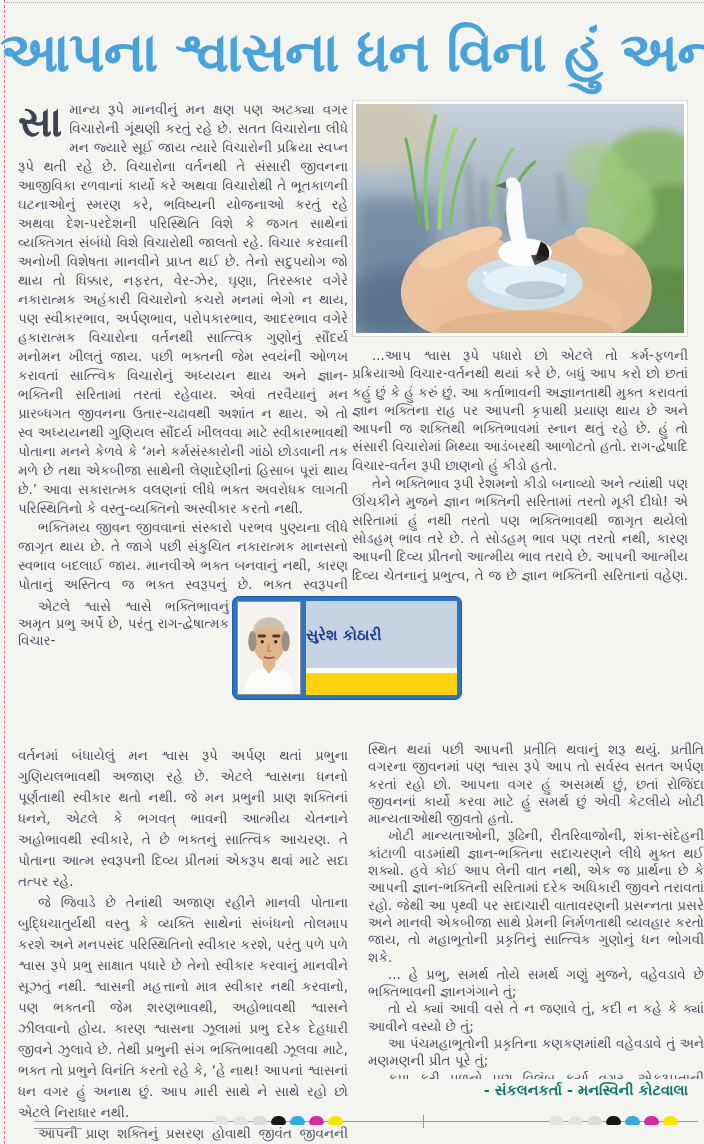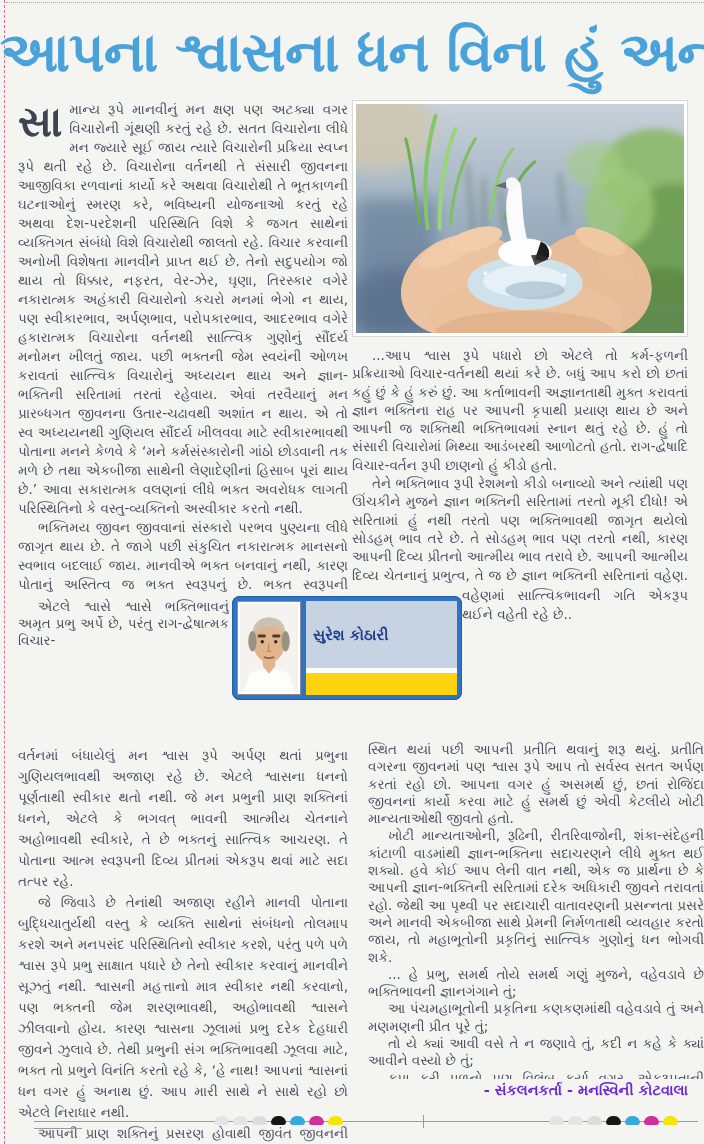--- a/index.html
+++ b/index.html
@@ -26,21 +26,21 @@
   .rb{left:462px;top:586px;width:226px;height:152px;line-height:19px;}
   .rc{left:368px;top:741px;width:336px;height:338px;line-height:17.3px;}
 
   .dropcap{
     float:left;font-size:42px;line-height:38px;font-weight:bold;color:#3d4553;
     margin:3px 7px 0 0;
   }
 
   .byline{
     position:absolute;left:352px;top:1082px;width:336px;text-align:right;
-    font-size:14.5px;font-weight:bold;color:#6d28d9;
+    font-size:14.5px;font-weight:bold;color:#0f766e;
   }
 
   
   .photo{
     position:absolute;left:352px;top:100px;width:336px;height:237px;
     background:#fff;border:1px solid #d9d9d6;box-sizing:border-box;padding:3px;
   }
   .photo svg{display:block;width:100%;height:100%;}
 
   
@@ -49,21 +49,21 @@
     background:#2f73c4;border-radius:8px;padding:5px;box-sizing:border-box;
     display:flex;gap:5px;box-shadow:0 0 0 1px #255ea3 inset;
   }
   .inset-photo{
     width:64px;flex:none;background:#fff;border:1px solid #8f8f8f;box-sizing:border-box;
     display:flex;align-items:stretch;justify-content:center;padding:2px;
   }
   .inset-photo svg{width:100%;height:100%;}
   .inset-right{flex:1;display:flex;flex-direction:column;background:#fff;}
   .inset-nameband{
-    flex:1;background:#c7d2e3;display:flex;align-items:center;padding-left:7px;
+    flex:1;background:#c7d2e3;display:flex;align-items:center;padding-left:0;
     color:#1d3e8c;font-weight:bold;font-size:15px;
   }
   .inset-gap{height:5px;background:#fff;}
   .inset-yellow{height:22px;background:#ffd40e;}
 
   
   .rule{position:absolute;left:34px;top:1121px;width:664px;height:1px;background:#9a9a9a;}
   .rule2{position:absolute;left:34px;top:1128px;width:48px;height:1px;background:#9a9a9a;}
   .tick{position:absolute;left:423px;top:1115px;width:1px;height:13px;background:#9a9a9a;}
   .dots{position:absolute;top:1116px;display:flex;gap:4px;}
@@ -166,28 +166,27 @@
     <p>વર્તનમાં બંધાયેલું મન શ્વાસ રૂપે અર્પણ થતાં પ્રભુના ગુણિયલભાવથી અજાણ રહે છે. એટલે શ્વાસના ધનનો પૂર્ણતાથી સ્વીકાર થતો નથી. જે મન પ્રભુની પ્રાણ શક્તિનાં ધનને, એટલે કે ભગવત્ ભાવની આત્મીય ચેતનાને અહોભાવથી સ્વીકારે, તે છે ભક્તનું સાત્ત્વિક આચરણ. તે પોતાના આત્મ સ્વરૂપની દિવ્ય પ્રીતમાં એકરૂપ થવાં માટે સદા તત્પર રહે.</p>
     <p class="ind">જે જિવાડે છે તેનાંથી અજાણ રહીને માનવી પોતાના બુદ્ધિચાતુર્યથી વસ્તુ કે વ્યક્તિ સાથેનાં સંબંધનો તોલમાપ કરશે અને મનપસંદ પરિસ્થિતિનો સ્વીકાર કરશે, પરંતુ પળે પળે શ્વાસ રૂપે પ્રભુ સાક્ષાત પધારે છે તેનો સ્વીકાર કરવાનું માનવીને સૂઝતું નથી. શ્વાસની મહત્તાનો માત્ર સ્વીકાર નથી કરવાનો, પણ ભક્તની જેમ શરણભાવથી, અહોભાવથી શ્વાસને ઝીલવાનો હોય. કારણ શ્વાસના ઝૂલામાં પ્રભુ દરેક દેહધારી જીવને ઝુલાવે છે. તેથી પ્રભુની સંગ ભક્તિભાવથી ઝૂલવા માટે, ભક્ત તો પ્રભુને વિનંતિ કરતો રહે કે, ‘હે નાથ! આપનાં શ્વાસનાં ધન વગર હું અનાથ છું. આપ મારી સાથે ને સાથે રહો છો એટલે નિરાધાર નથી.</p>
     <p class="ind">આપની પ્રાણ શક્તિનું પ્રસરણ હોવાથી જીવંત જીવનની અમૂલ્યતા રૂપિયાનો ખર્ચ કર્યા વગર સહજ મેળવું છું. કૃપા કરી મનની અજાણતાને, અજ્ઞાનતાને ઓગાળતી જ્ઞાન-ભક્તિની સરિતાનો તરવૈયો બનાવો. જેથી આપનાં દિવ્ય ગુણોના મહાસાગરમાં એકરૂપ થવાય..</p>
   </div>
 
   <div class="tb ra">
     <p class="ind">...આપ શ્વાસ રૂપે પધારો છો એટલે તો કર્મ-ફળની પ્રક્રિયાઓ વિચાર-વર્તનથી થયાં કરે છે. બધું આપ કરો છો છતાં કહું છું કે હું કરું છું. આ કર્તાભાવની અજ્ઞાનતાથી મુક્ત કરાવતાં જ્ઞાન ભક્તિના રાહ પર આપની કૃપાથી પ્રયાણ થાય છે અને આપની જ શક્તિથી ભક્તિભાવમાં સ્નાન થતું રહે છે. હું તો સંસારી વિચારોમાં મિથ્યા આડંબરથી આળોટતો હતો. રાગ-દ્વેષાદિ વિચાર-વર્તન રૂપી છાણનો હું કીડો હતો.</p>
     <p class="ind">તેને ભક્તિભાવ રૂપી રેશમનો કીડો બનાવ્યો અને ત્યાંથી પણ ઊંચકીને મુજને જ્ઞાન ભક્તિની સરિતામાં તરતો મૂકી દીધો! એ સરિતામાં હું નથી તરતો પણ ભક્તિભાવથી જાગૃત થયેલો સોડહમ્ ભાવ તરે છે. તે સોડહમ્ ભાવ પણ તરતો નથી, કારણ આપની દિવ્ય પ્રીતનો આત્મીય ભાવ તરાવે છે. આપની આત્મીય દિવ્ય ચેતનાનું પ્રભુત્વ, તે જ છે જ્ઞાન ભક્તિની સરિતાનાં વહેણ. એ</p>
   </div>
   <div class="tb rb">
-    <p>વહેણમાં સાત્ત્વિકભાવની ગતિ એકરૂપ થઈને વહેતી રહે છે..</p>
   </div>
   <div class="tb rc">
     <p>સ્થિત થયાં પછી આપની પ્રતીતિ થવાનું શરૂ થયું. પ્રતીતિ વગરના જીવનમાં પણ શ્વાસ રૂપે આપ તો સર્વસ્વ સતત અર્પણ કરતાં રહો છો. આપના વગર હું અસમર્થ છું, છતાં રોજિંદા જીવનનાં કાર્યો કરવા માટે હું સમર્થ છું એવી કેટલીયે ખોટી માન્યતાઓથી જીવતો હતો.</p>
     <p class="ind">ખોટી માન્યતાઓની, રૂઢિની, રીતરિવાજોની, શંકા-સંદેહની કાંટાળી વાડમાંથી જ્ઞાન-ભક્તિના સદાચરણને લીધે મુક્ત થઈ શક્યો. હવે કોઈ આપ લેની વાત નથી, એક જ પ્રાર્થના છે કે આપની જ્ઞાન-ભક્તિની સરિતામાં દરેક અધિકારી જીવને તરાવતાં રહો. જેથી આ પૃથ્વી પર સદાચારી વાતાવરણની પ્રસન્નતા પ્રસરે અને માનવી એકબીજા સાથે પ્રેમની નિર્મળતાથી વ્યવહાર કરતો જાય, તો મહાભૂતોની પ્રકૃતિનું સાત્ત્વિક ગુણોનું ધન ભોગવી શકે.</p>
     <p class="ind">... હે પ્રભુ, સમર્થ તોયે સમર્થ ગણું મુજને, વહેવડાવે છે ભક્તિભાવની જ્ઞાનગંગાને તું;</p>
+    <p class="ind">તો યે ક્યાં આવી વસે તે ન જણાવે તું, કદી ન કહે કે ક્યાં આવીને વસ્યો છે તું;</p>
     <p class="ind">આ પંચમહાભૂતોની પ્રકૃતિના કણકણમાંથી વહેવડાવે તું અને મણમણની પ્રીત પૂરે તું;</p>
-    <p class="ind">તો યે ક્યાં આવી વસે તે ન જણાવે તું, કદી ન કહે કે ક્યાં આવીને વસ્યો છે તું;</p>
     <p class="ind">કૃપા કરી પળનો પણ વિલંબ કર્યા વગર, એકરૂપતાની મિલનની પળને જાગૃત કર તું.</p>
   </div>
 
   <div class="byline">- સંકલનકર્તા - મનસ્વિની કોટવાલા</div>
 
   <div class="inset">
     <div class="inset-photo">
       <svg viewBox="0 0 56 78" preserveAspectRatio="none">
         <rect x="0" y="0" width="56" height="78" fill="#f5f3ef"></rect>
         <path d="M4,78 L9,62 Q28,52 47,62 L52,78 Z" fill="#fdfdfc"></path>

